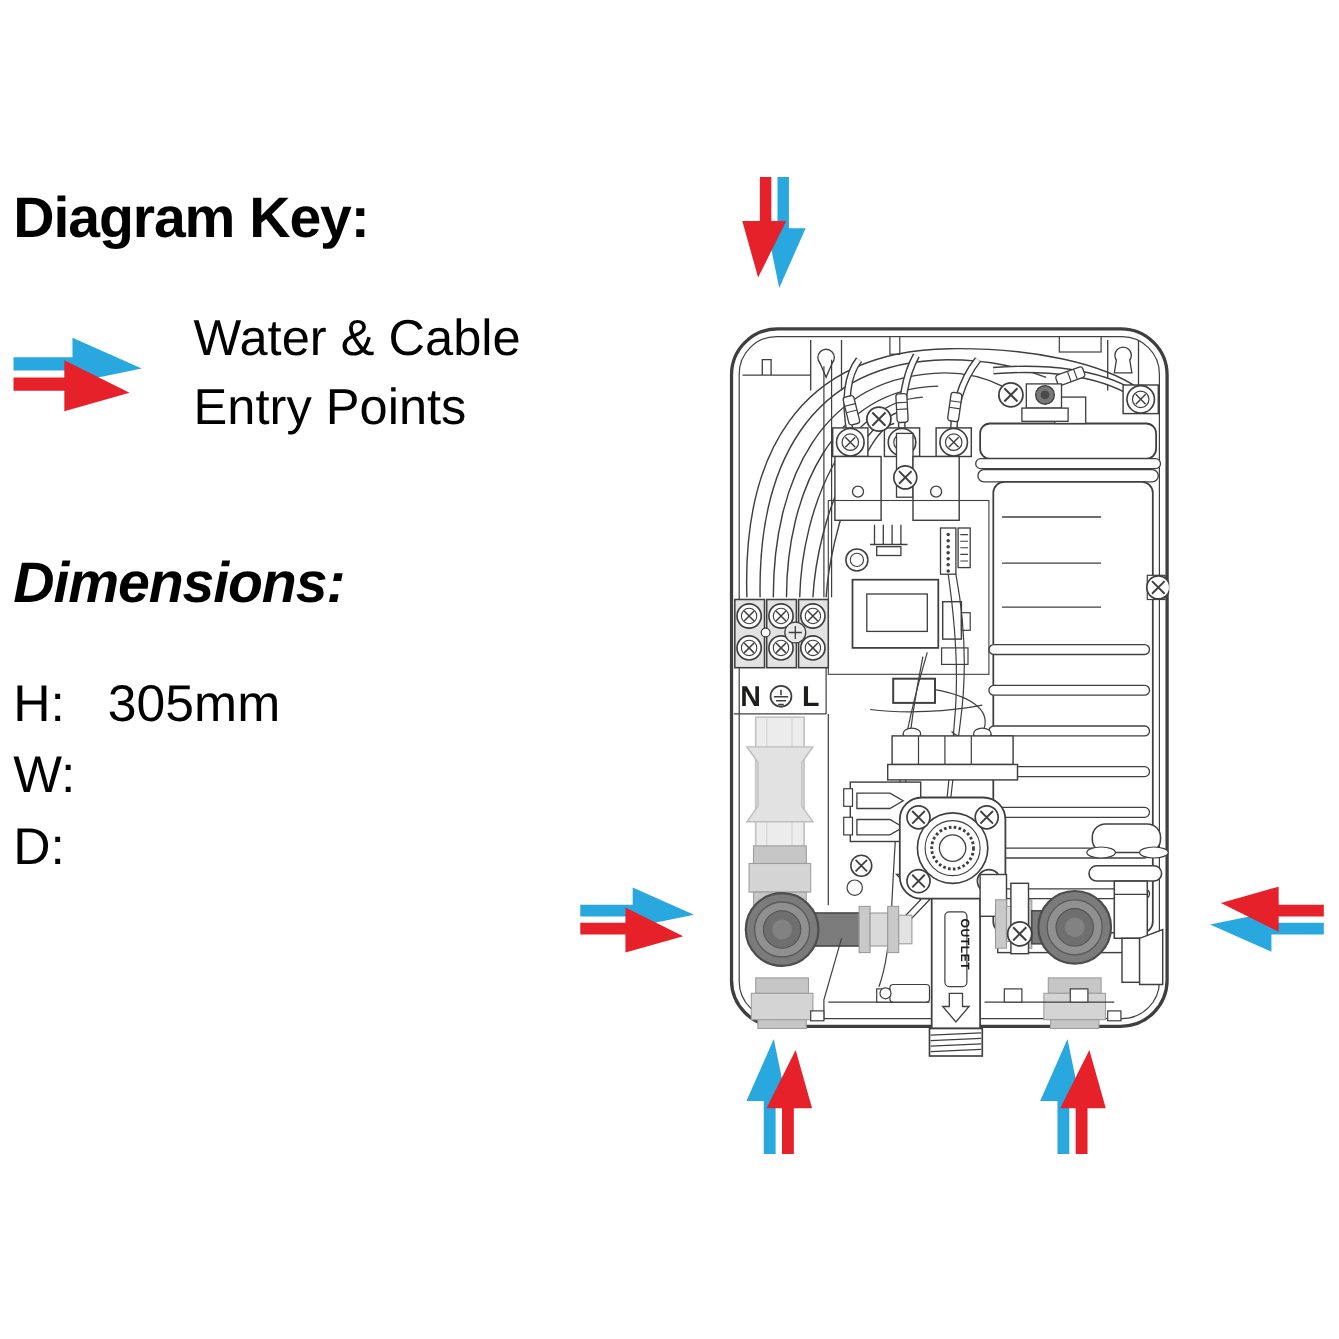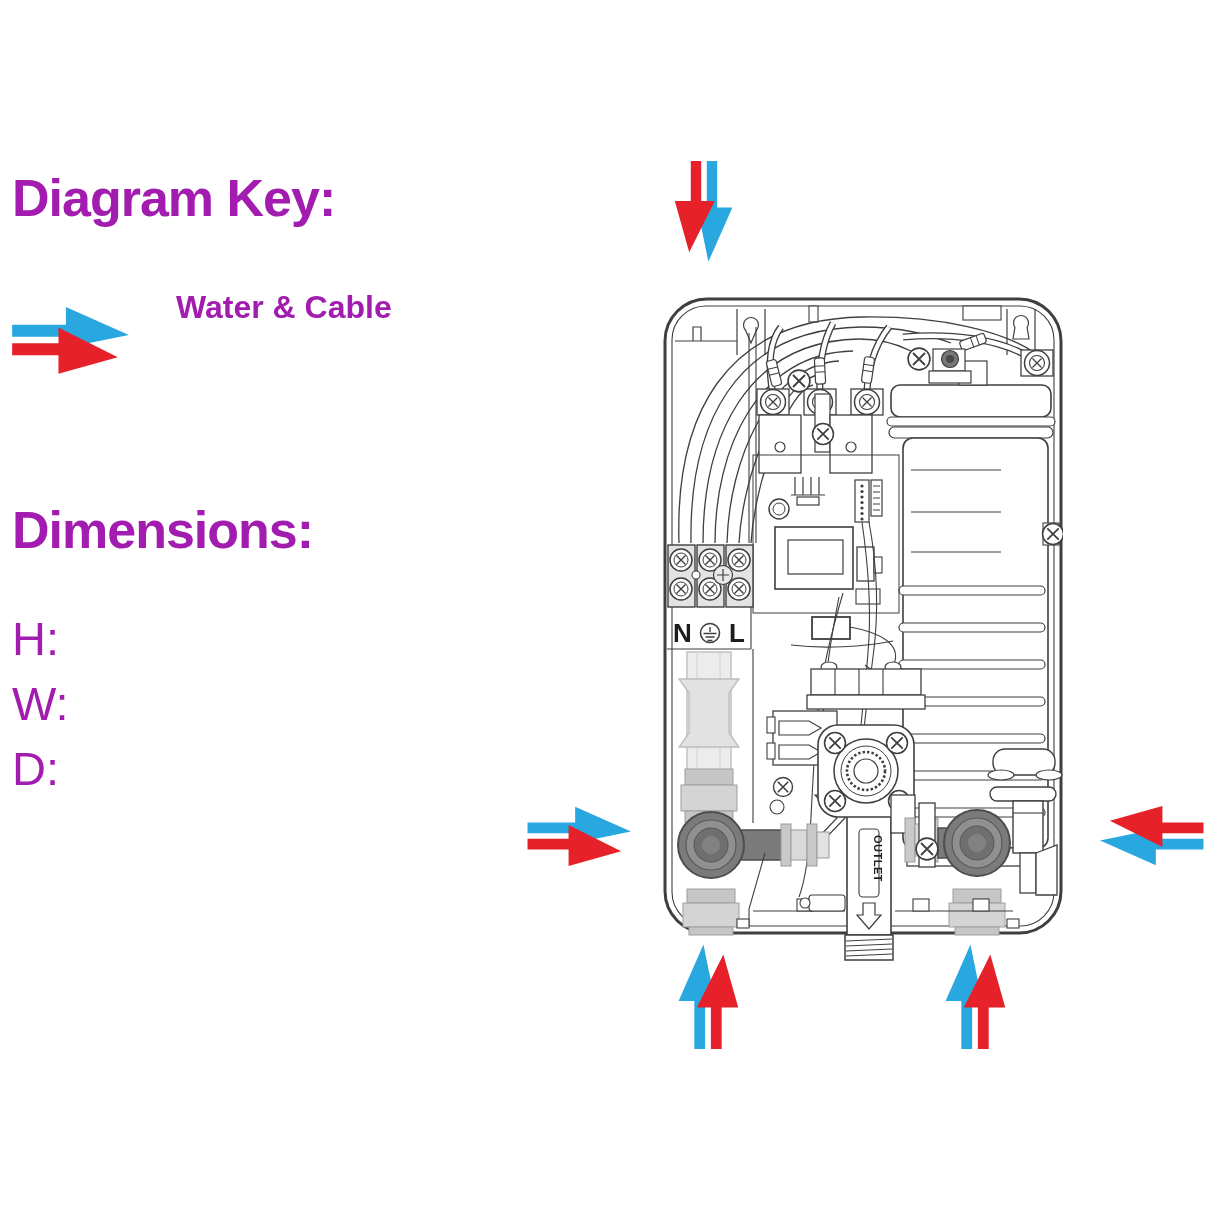--- a/index.html
+++ b/index.html
@@ -1,22 +1,22 @@
 <!DOCTYPE html>
 <html><head>
 <meta charset="utf-8">
 <style>
   html,body{margin:0;padding:0;background:#fff;}
   .canvas{position:relative;width:1217px;height:1217px;background:#fff;overflow:hidden;
-          font-family:"Liberation Sans", sans-serif;color:#a21caf;}
+          font-family:"Liberation Sans", sans-serif;color:#000000;}
   .abs{position:absolute;}
   .key-title{left:12px;top:168px;font-size:52px;font-weight:bold;letter-spacing:-1px;}
   .key-arrow{left:12px;top:296px;}
-  .key-label{left:176px;top:276px;font-size:32px;line-height:62px;font-weight:700;}
-  .dim-title{left:12px;top:500px;font-size:52px;font-weight:bold;letter-spacing:-1px;}
+  .key-label{left:176px;top:276px;font-size:46px;line-height:62px;font-weight:400;}
+  .dim-title{left:12px;top:500px;font-size:52px;font-weight:bold;letter-spacing:-1px;font-style:italic;}
   .dims{left:12px;top:606px;font-size:47px;line-height:65px;}
   .dim-row{display:flex;}
   .dim-label{width:86px;}
   svg text{font-family:"Liberation Sans", sans-serif;}
   .ln{stroke:#3f3f3f;fill:none;}
 </style>
 </head>
 <body>
 
 <div class="canvas">
@@ -50,27 +50,29 @@
   </svg>
 
   <div class="abs key-title">Diagram Key:</div>
 
   <svg class="abs key-arrow" width="130" height="88" viewBox="0 0 140 95">
     <use href="#dblarrow"></use>
   </svg>
 
   <div class="abs key-label">
     <div>Water &amp; Cable</div>
+    <div>Entry Points</div>
   </div>
 
   <div class="abs dim-title">Dimensions:</div>
 
   <div class="abs dims">
     <div class="dim-row">
       <span class="dim-label">H:</span>
+      <span>305mm</span>
     </div>
     <div class="dim-row">
       <span class="dim-label">W:</span>
     </div>
     <div class="dim-row">
       <span class="dim-label">D:</span>
     </div>
   </div>
 
   <svg class="abs" style="left:666px;top:160px" width="76" height="114" viewBox="0 0 95 140">

